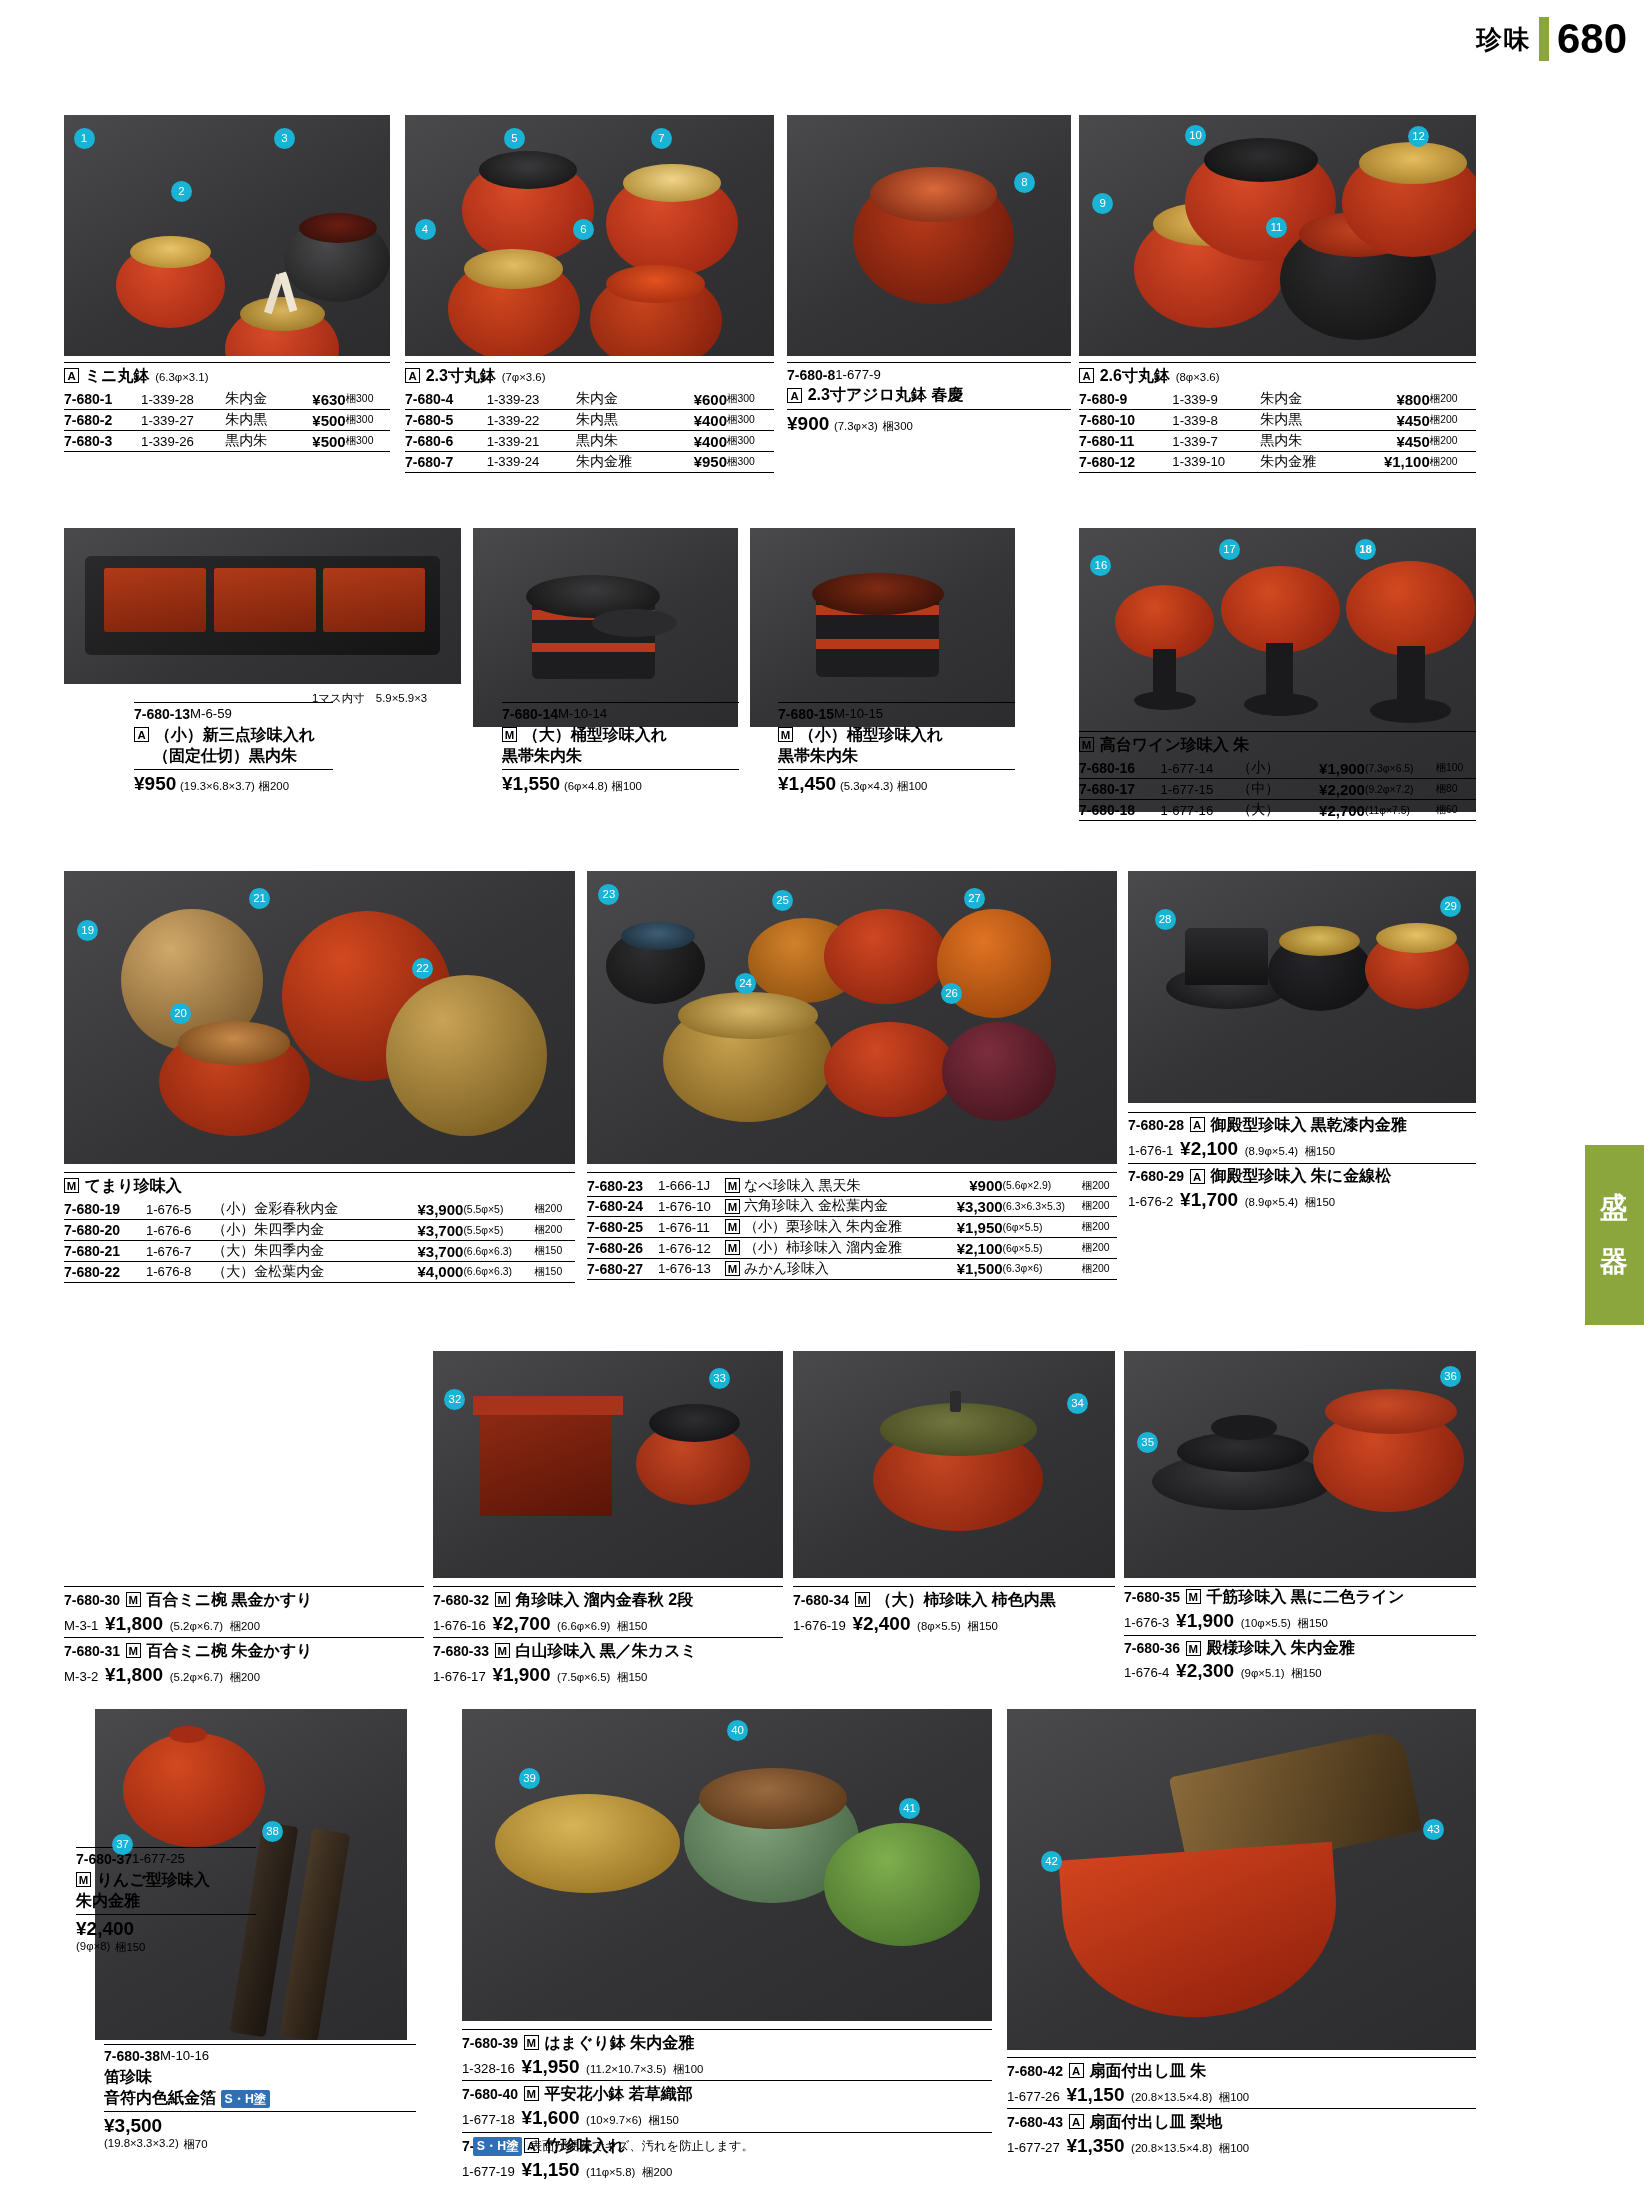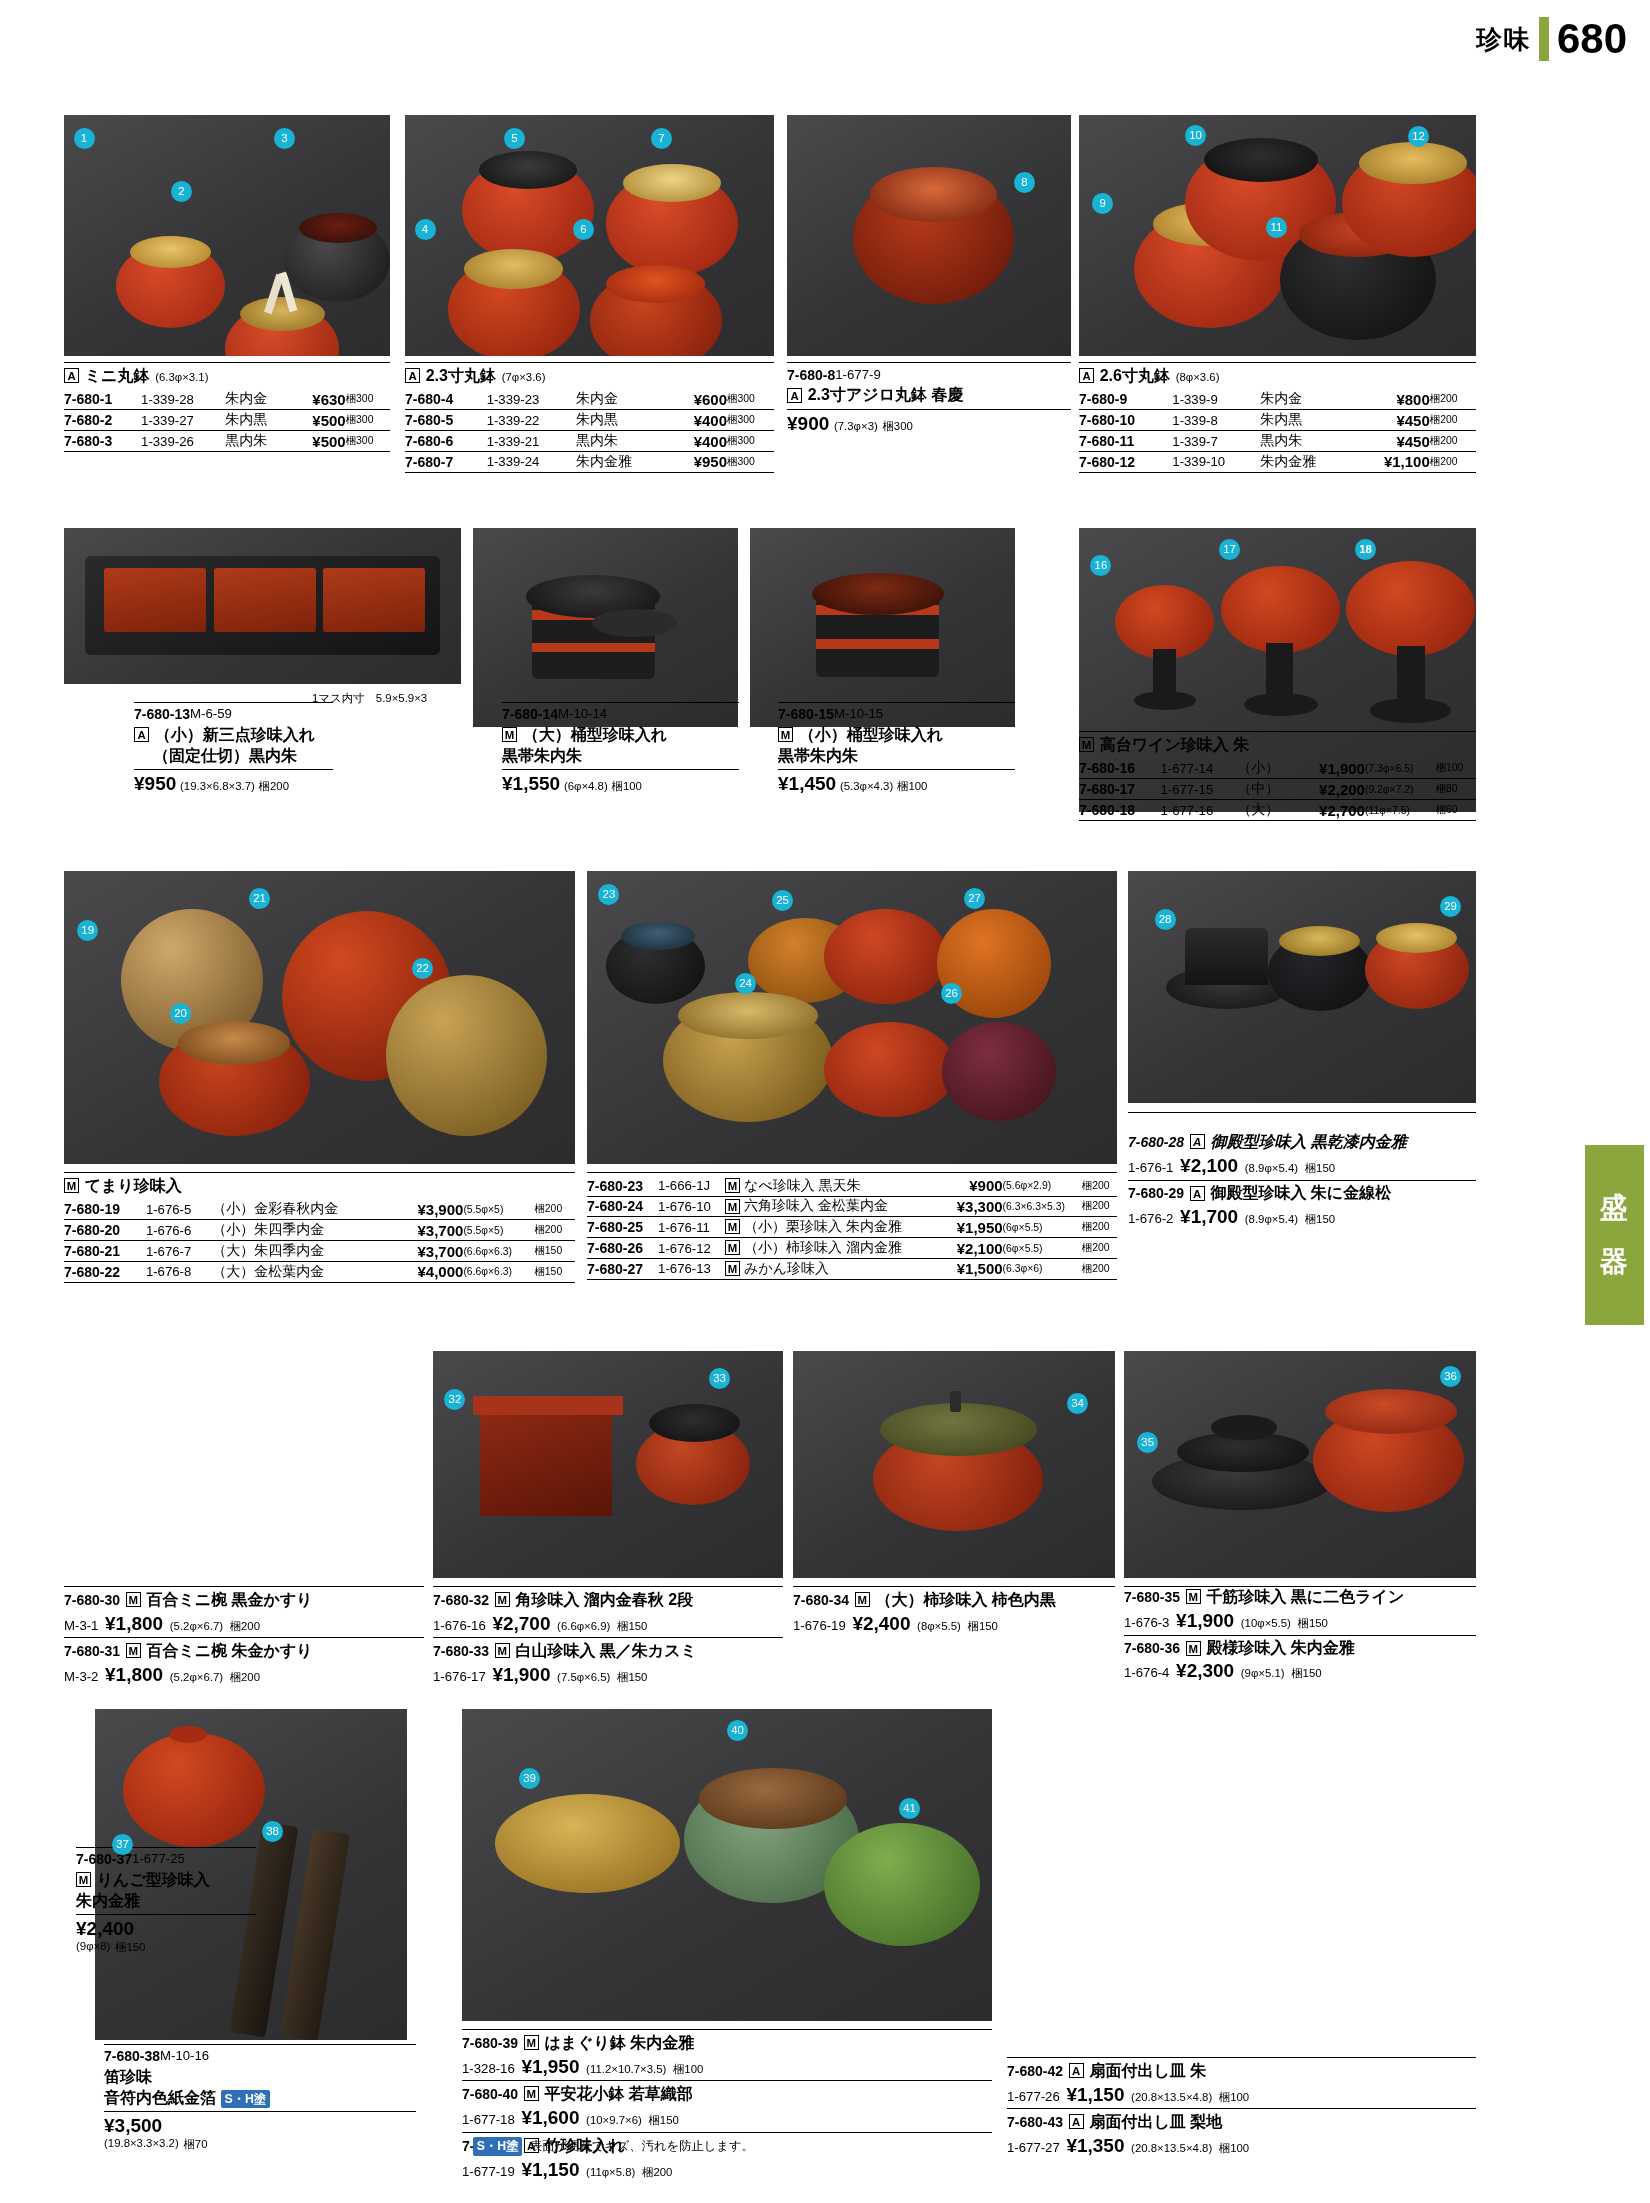--- a/index.html
+++ b/index.html
@@ -563,21 +563,21 @@
         <td class="price">¥1,500</td>
         <td class="pack">(6.3φ×6)</td>
         <td class="pack">梱200</td>
       </tr>
     </tbody>
       </table>
   </div>
 
   <div class="blk" style="left:1128px; top:1112px; width:348px;">
     <div class="rule"></div>
-    <div class="title-row" style="margin-top:19px;font-style:italic;">
+    <div class="title-row" style="margin-top:2px;">
       <span class="code" style="font-size:14px;">7-680-28</span>
       <span class="mark">A</span>
       <span>御殿型珍味入 黒乾漆内金雅</span>
     </div>
     <div style="display:flex; align-items:baseline; gap:6.6px; margin-top:1.9px;">
       <span class="jan" style="font-size:13.2px;">1-676-1</span>
       <span class="bigprice">¥2,100</span>
       <span class="note">(8.9φ×5.4)</span>
       <span class="note">梱150</span>
     </div>
@@ -730,20 +730,26 @@
   <div class="photo grad" style="left:462px; top:1709px; width:530px; height:312px;">
     <div class="ell" style="left:33px; top:85px; width:185px; height:99px; background:radial-gradient(ellipse at 42% 32%,#d8b457,#8a6518);"></div>
     <div class="ell" style="left:222px; top:66px; width:175px; height:128px; background:radial-gradient(circle at 42% 32%,#84a47e,#3d5c3c);"></div>
     <div class="ell" style="left:237px; top:59px; width:148px; height:61px; background:radial-gradient(ellipse at 45% 35%,#9a6a3f,#4c2d12);"></div>
     <div class="ell" style="left:362px; top:114px; width:156px; height:123px; background:radial-gradient(circle at 40% 30%,#7fae4e,#3b6323);"></div>
     <div class="num" style="left:57px; top:59px;">39</div>
     <div class="num" style="left:265px; top:11.4px;">40</div>
     <div class="num" style="left:437px; top:89px;">41</div>
   </div>
 
+  <div class="photo grad" style="left:1007px; top:1709px; width:469px; height:341px;">
+    <div style="position:absolute; left:170px; top:43px; width:237px; height:104px; background:linear-gradient(120deg,#8a6a3a,#3a2a14); transform:rotate(-12deg); border-radius:5.7px 28px 5.7px 28px;"></div>
+    <div style="position:absolute; left:57px; top:142px; width:274px; height:166px; background:linear-gradient(160deg,#d2441e,#8d1e0b); border-radius:0 0 60% 60% / 0 0 80% 80%; transform:rotate(-4deg);"></div>
+    <div class="num" style="left:416px; top:110px;">43</div>
+    <div class="num" style="left:34px; top:142px;">42</div>
+  </div>
 
   <div class="blk" style="left:76px; top:1847px; width:180px;">
     <div class="rule"></div>
     <table class="items" style="margin-top:1.9px;">
         <tbody>
           <tr>
       <td class="code">7-680-37</td>
       <td class="jan">1-677-25</td>
     </tr>
         </tbody>

